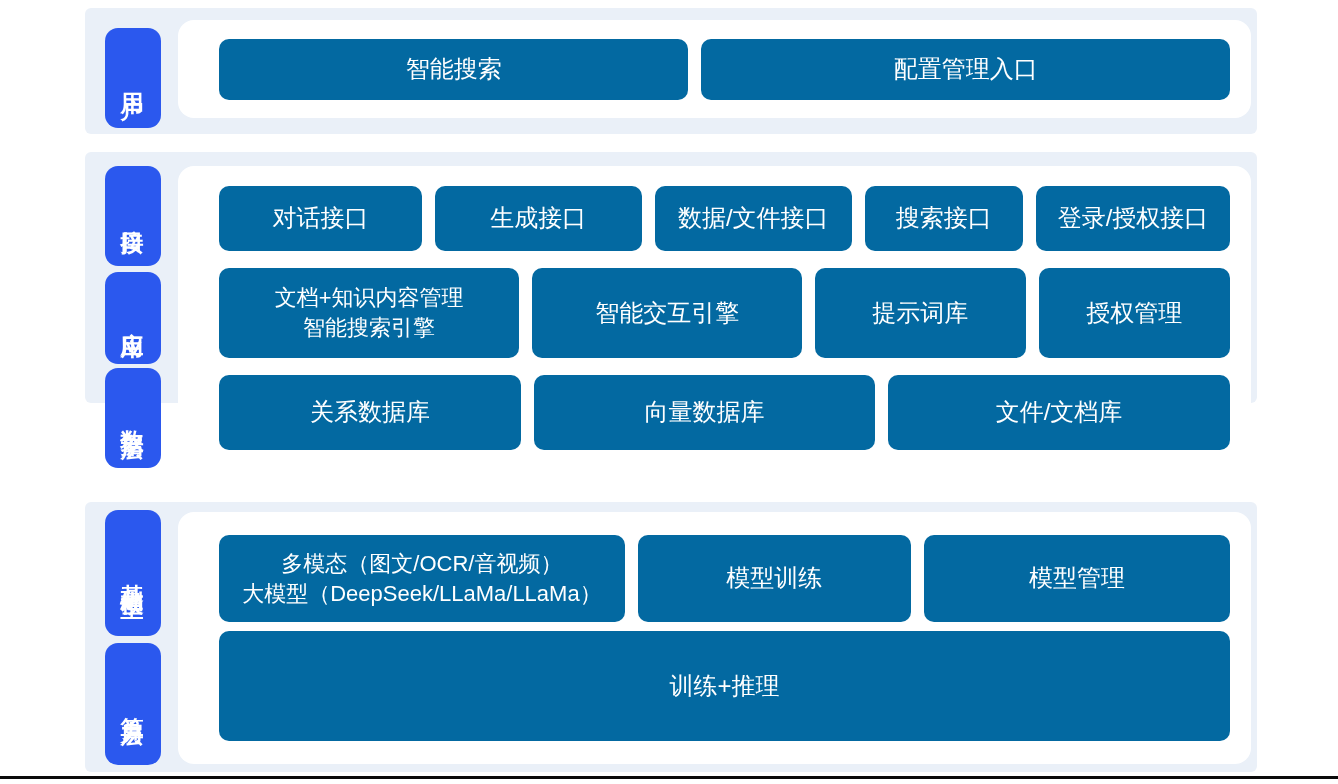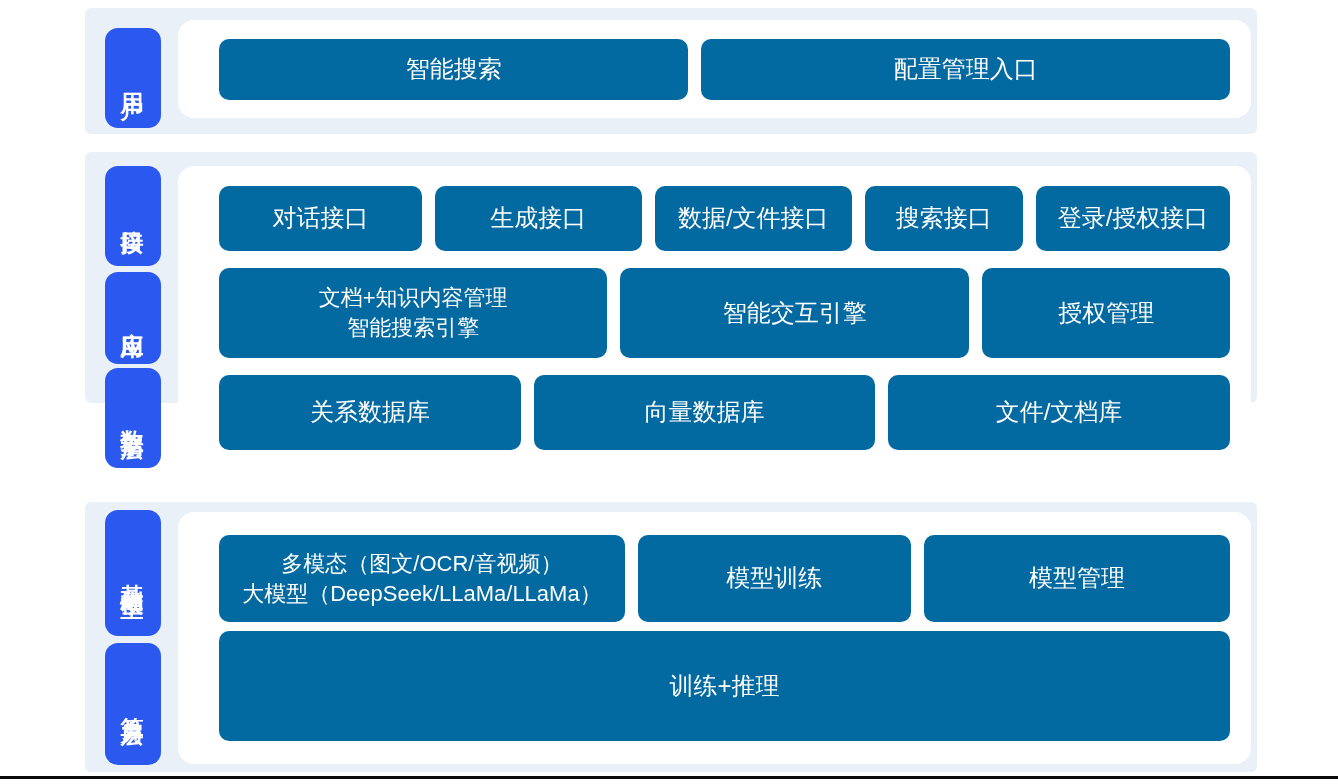--- a/index.html
+++ b/index.html
@@ -94,20 +94,21 @@
         <div class="block h65" style="flex:199">数据/文件接口</div>
         <div class="block h65" style="flex:160">搜索接口</div>
         <div class="block h65" style="flex:196">登录/授权接口</div>
       </div>
       <div class="row">
         <div class="block h90 small" style="flex:298">
           <span class="ln">文档+知识内容管理</span>
           <span class="ln">智能搜索引擎</span>
         </div>
         <div class="block h90" style="flex:268">智能交互引擎</div>
+        <div class="block h90" style="flex:209">提示词库</div>
         <div class="block h90" style="flex:190">授权管理</div>
       </div>
       <div class="row">
         <div class="block h75" style="flex:302">关系数据库</div>
         <div class="block h75" style="flex:341">向量数据库</div>
         <div class="block h75" style="flex:342">文件/文档库</div>
       </div>
     </div>
   </section>
 

